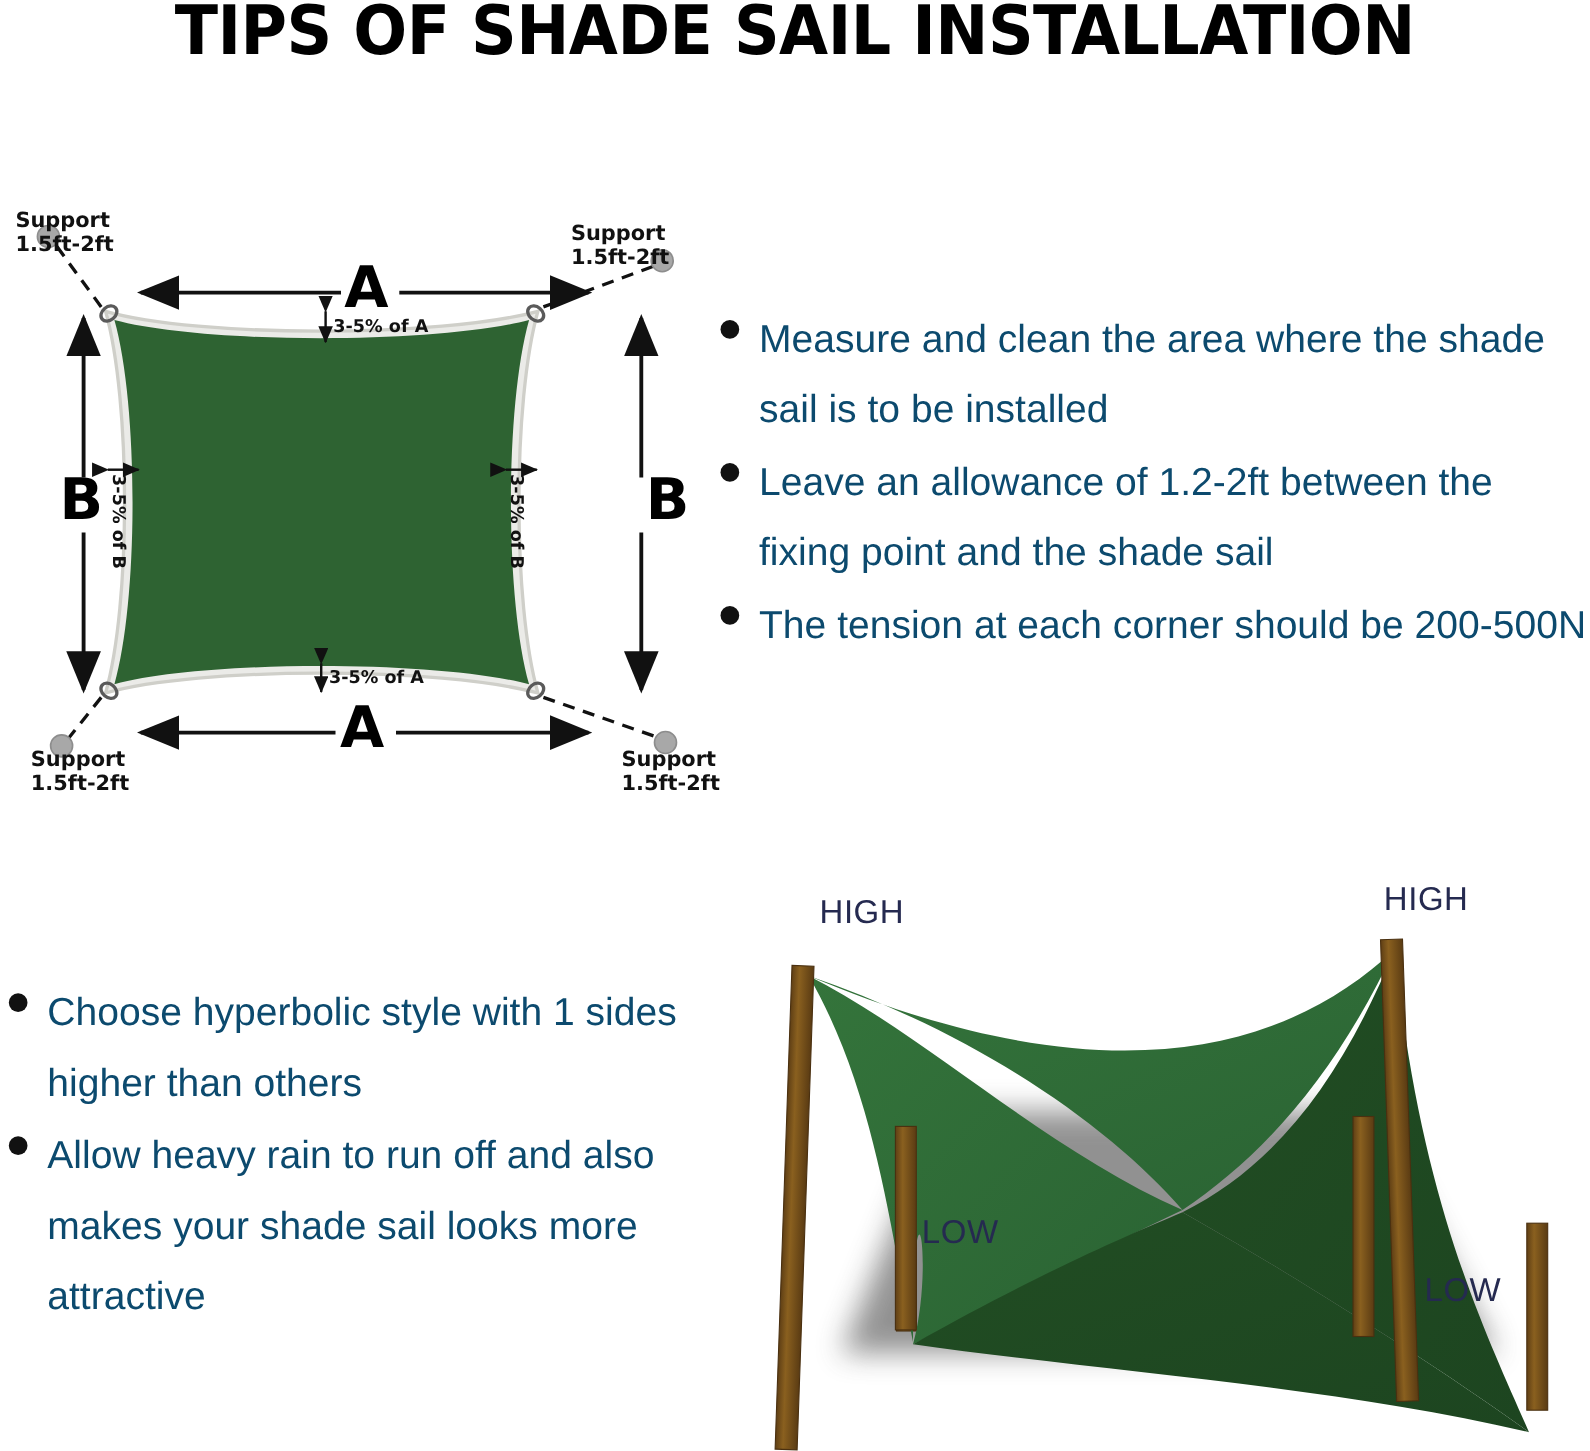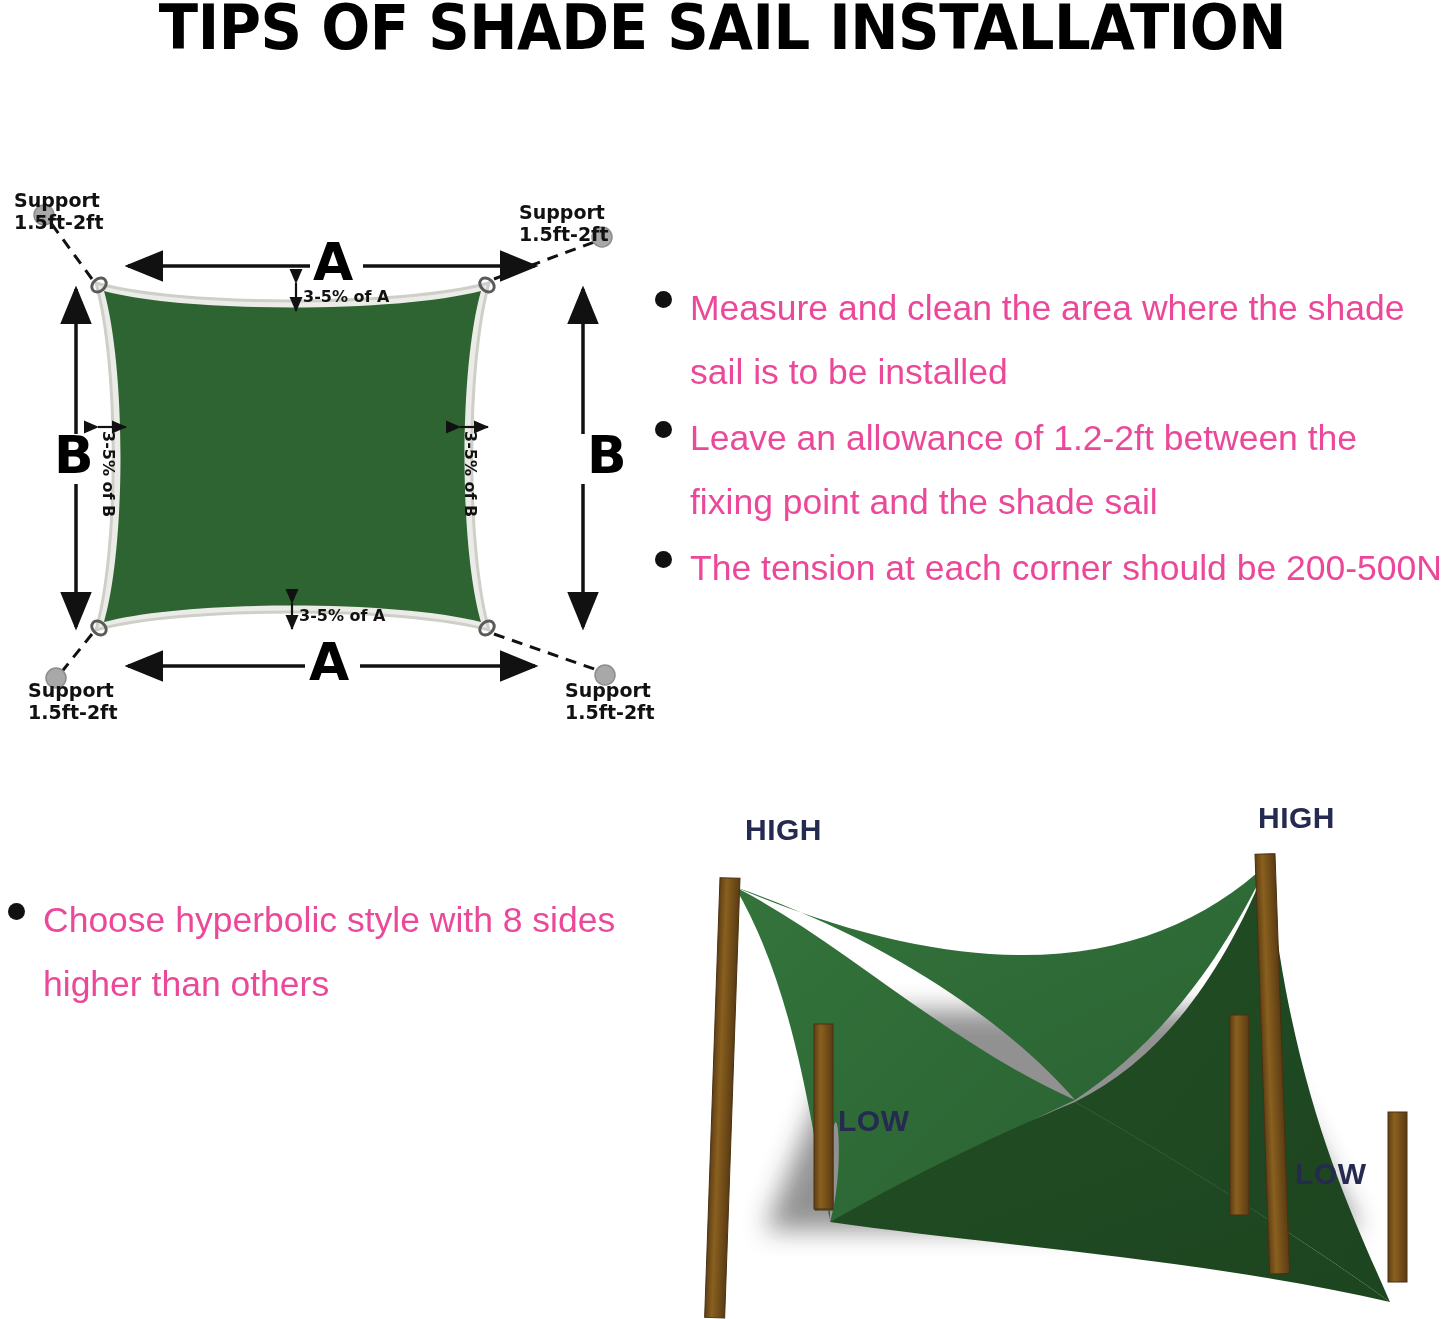--- a/index.html
+++ b/index.html
@@ -40,31 +40,31 @@
 
   
   .bul-list{position:absolute;}
   .bul-item{display:flex;align-items:flex-start;margin-bottom:2px;}
   .dot{
     flex:0 0 auto;width:17px;height:17px;border-radius:50%;
     background:#111;margin-top:15px;margin-right:18px;
   }
   .bul-text{
     font-family:"Liberation Sans","DejaVu Sans",sans-serif;
-    font-weight:400;font-size:35px;line-height:63px;color:#ec4899;
+    font-weight:400;font-size:35px;line-height:63px;color:#0c4a6e;
   }
   #tips-right{left:655px;top:276px;width:790px;}
   #tips-right .bul-text{font-size:35.5px;line-height:64px;}
   #tips-bottom{left:8px;top:888px;width:620px;}
   #tips-bottom .bul-text{font-size:35.5px;line-height:64px;}
 
   
   .hl{
     font-family:"Liberation Sans","DejaVu Sans",sans-serif;
-    font-weight:700;font-size:30px;line-height:32px;
+    font-weight:400;font-size:30px;line-height:32px;
     color:#252a50;letter-spacing:0.5px;white-space:nowrap;
   }
 
   svg{display:block;}
 </style>
 </head>
 <body>
 
 <div id="title">TIPS OF SHADE SAIL INSTALLATION</div>
 
@@ -165,21 +165,25 @@
   </div>
   <div class="bul-item">
     <span class="dot"></span>
     <span class="bul-text">The tension at each corner should be 200-500N</span>
   </div>
 </div>
 
 <div class="bul-list" id="tips-bottom">
   <div class="bul-item">
     <span class="dot"></span>
-    <span class="bul-text">Choose hyperbolic style with 8 sides higher than others</span>
+    <span class="bul-text">Choose hyperbolic style with 1 sides higher than others</span>
+  </div>
+  <div class="bul-item">
+    <span class="dot"></span>
+    <span class="bul-text">Allow heavy rain to run off and also makes your shade sail looks more attractive</span>
   </div>
 </div>
 
 <div class="abs" style="left:690px;top:790px;width:755px;height:529px;">
 
   <svg width="755" height="529" viewBox="0 0 755 529">
     <defs>
       <linearGradient id="postg" x1="0" y1="0" x2="1" y2="0">
         <stop offset="0%" stop-color="#5f3f15"></stop>
         <stop offset="35%" stop-color="#8a601f"></stop>

